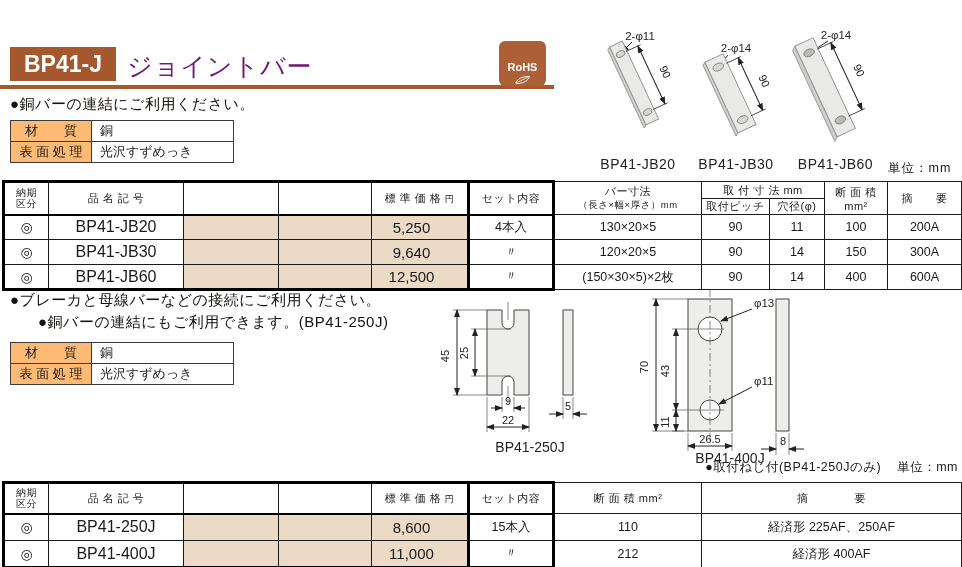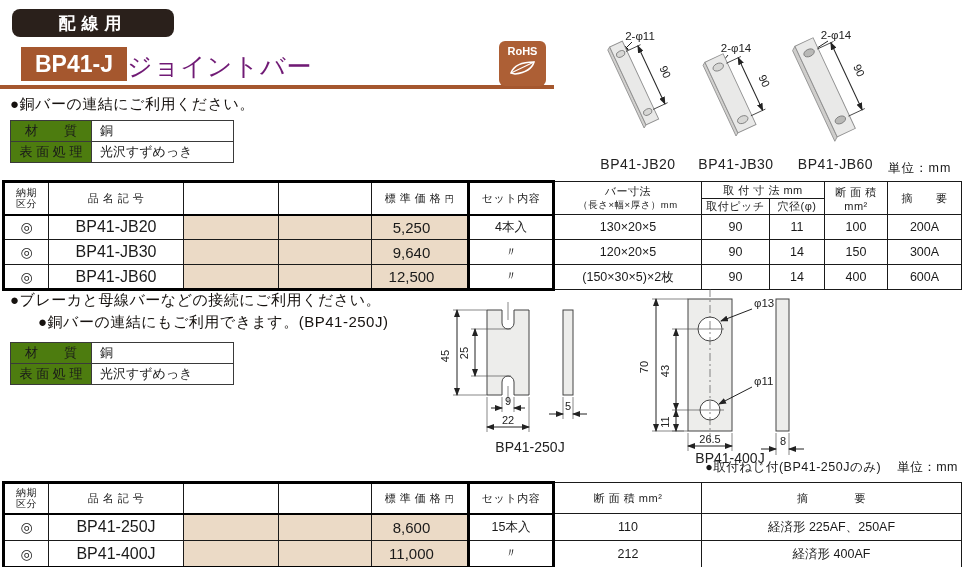--- a/index.html
+++ b/index.html
@@ -6,35 +6,35 @@
   html,body { background:#fff; }
   body { font-family:"Liberation Sans","DejaVu Sans",sans-serif; color:#1a1a1a; }
   #stage { position:relative; width:962px; height:567px; background:#fff; overflow:hidden; }
 
   
   .cat-badge { position:absolute; left:12px; top:9px; width:162px; height:28px;
     background:#2a201b; border-radius:8px; color:#fff; font-size:17px; font-weight:bold;
     letter-spacing:6px; display:flex; align-items:center; justify-content:center; }
   .model-box { position:absolute; left:10px; top:47px; width:106px; height:34px;
     background:#a5572e; color:#fff; font-size:23px; font-weight:bold;
-    display:flex; align-items:center; justify-content:center;margin-left:11px; }
+    display:flex; align-items:center; justify-content:center; }
   .prod-name { position:absolute; left:127px; top:50px; color:#701a75; font-size:25px;
     font-weight:normal; letter-spacing:1px; }
   .title-rule { position:absolute; left:0; top:85px; width:554px; height:4px; background:#a5572e; }
   .rohs { position:absolute; left:499px; top:41px; width:47px; height:45px; background:#ad5f35;
-    border-radius:6px; display:flex; flex-direction:column; align-items:center; padding-top:4px; }
+    border-radius:6px; display:flex; flex-direction:column; align-items:center; padding-top:20px; }
   .rohs-label { color:#fff; font-size:11px; font-weight:bold; line-height:13px; }
 
   
   .bullet { position:absolute; font-size:15px; color:#16120f; letter-spacing:0.5px; }
 
   
   .spec { position:absolute; border-collapse:collapse; }
   .spec th, .spec td { border:1px solid #3a3a3a; height:21px; font-size:13px; font-weight:normal; }
-  .spec th { width:81px; background:#4d7c0f; text-align:center; }
+  .spec th { width:81px; background:#fdba74; text-align:center; }
   .spec td { width:142px; text-align:left; padding-left:8px; }
 
   
   .ptable { position:absolute; border-collapse:collapse; table-layout:fixed; }
   .ptable th, .ptable td { border:1px solid #1a1a1a; text-align:center; padding:0;
     overflow:hidden; font-weight:normal; }
   .ptable th { font-size:11px; letter-spacing:0.5px; }
   .tl { border-left:3px solid #000 !important; }
   .trr { border-right:3px solid #000 !important; }
   .tt { border-top:3px solid #000 !important; }
@@ -67,21 +67,20 @@
 <svg width="0" height="0" style="position:absolute">
   <defs>
     <marker id="arr" markerWidth="8" markerHeight="6" refX="7" refY="3" orient="auto-start-reverse">
       <path d="M0,0 L8,3 L0,6 Z" fill="#222"></path>
     </marker>
   </defs>
 </svg>
 
 <div id="stage">
 
-  <div class="cat-badge">配線用</div>
   <div class="model-box">BP41-J</div>
   <div class="prod-name">ジョイントバー</div>
   <div class="title-rule"></div>
   <div class="rohs">
     <div class="rohs-label">RoHS</div>
     <svg width="32" height="20" viewBox="0 0 32 20">
       <path d="M4,15 Q8,4 27,4 Q24,14 8,16 Z" fill="none" stroke="#fff" stroke-width="1.6"></path>
       <path d="M4,15 L27,4" fill="none" stroke="#fff" stroke-width="1.2"></path>
     </svg>
   </div>

